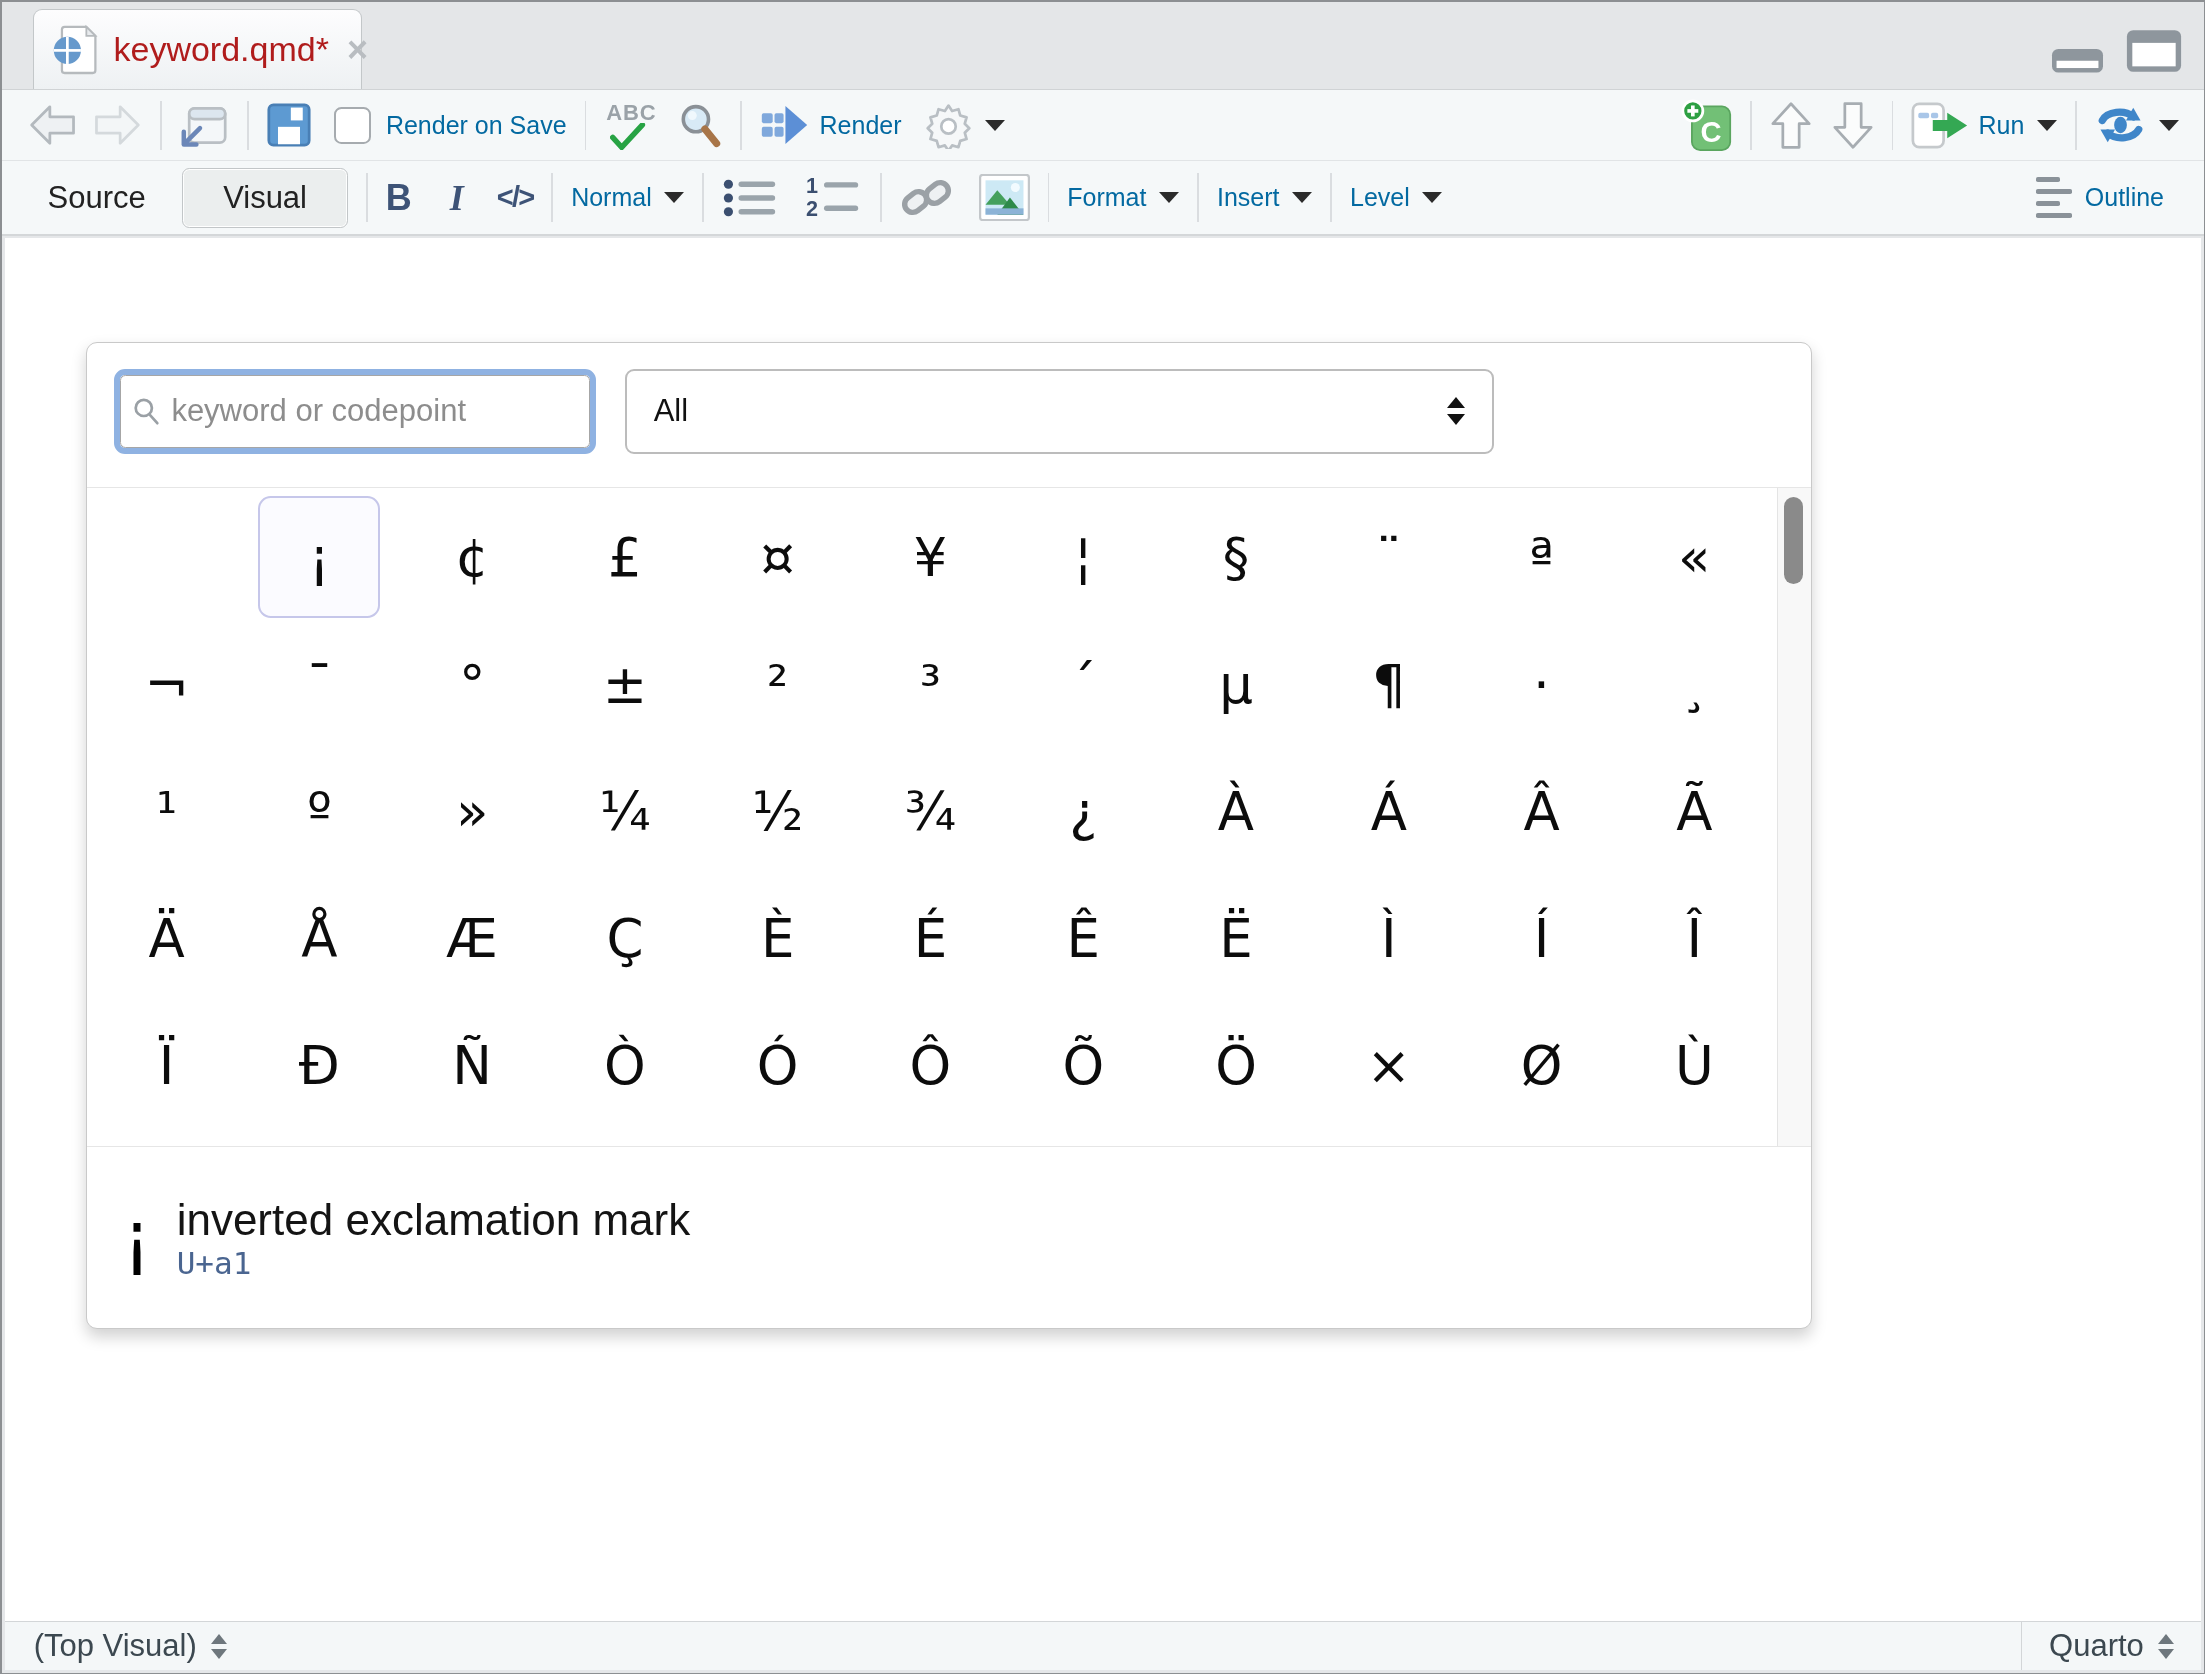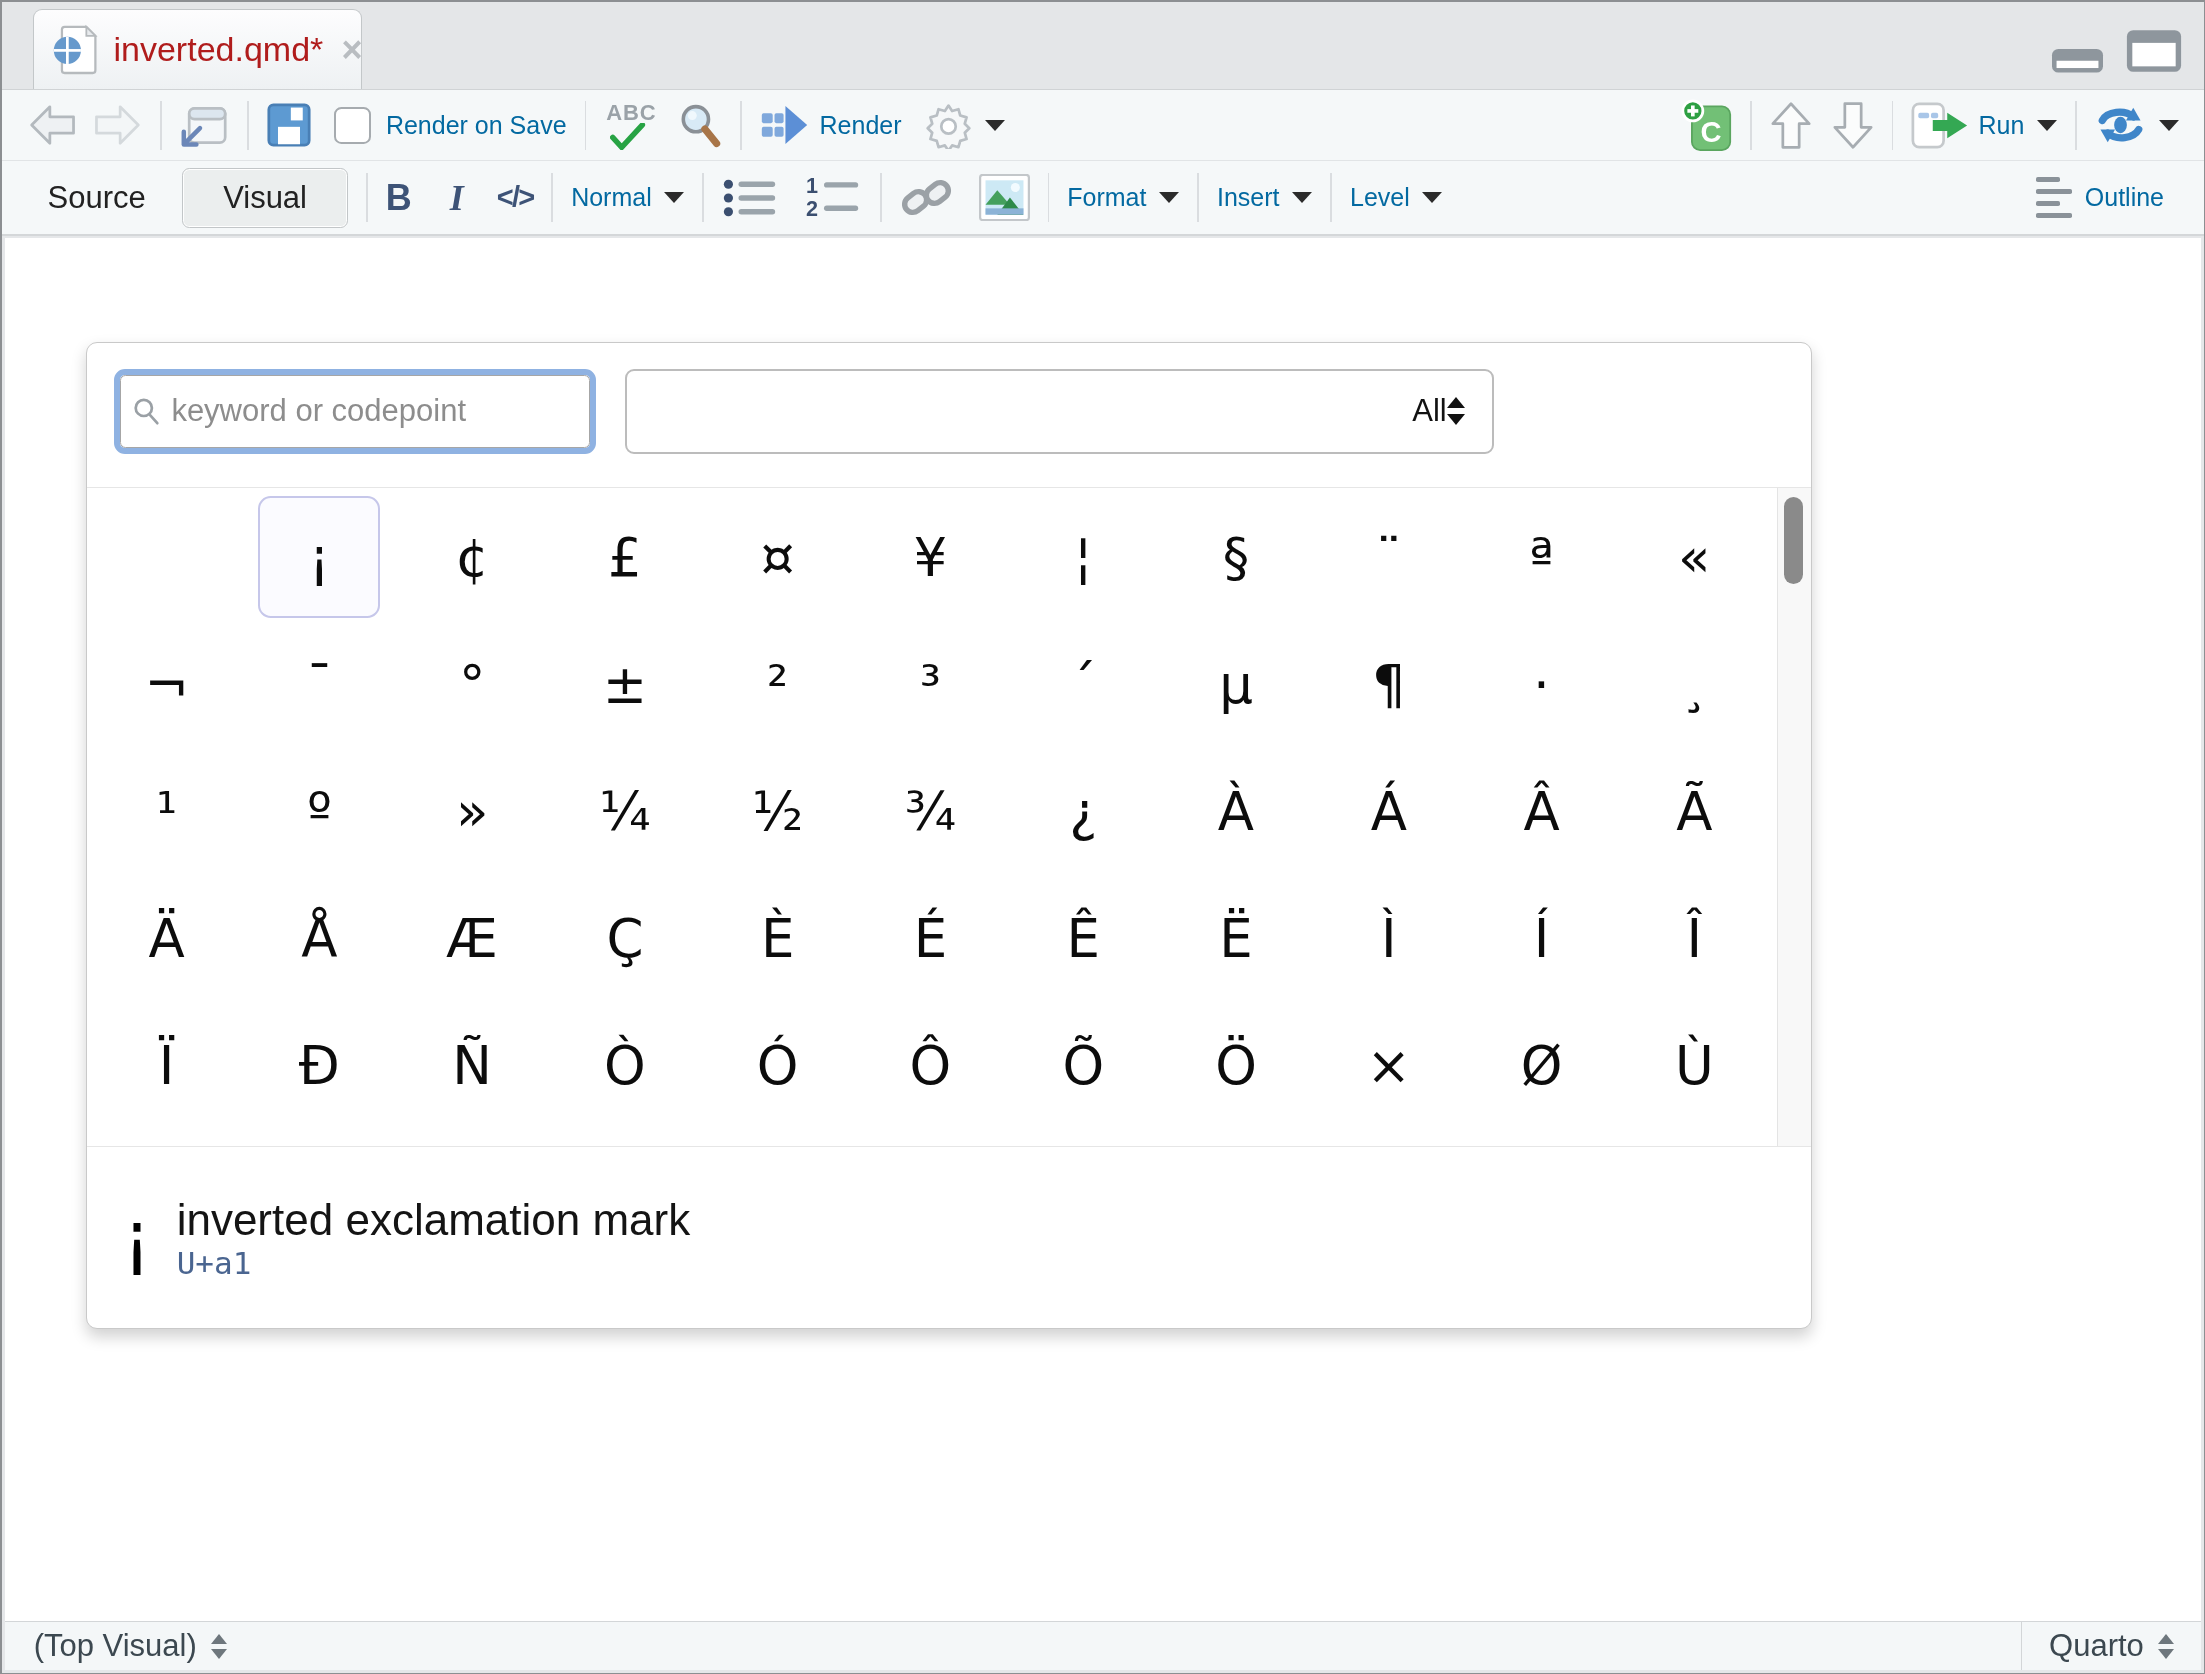--- a/index.html
+++ b/index.html
@@ -79,21 +79,21 @@
   .searchinput{
     border:none;outline:none;flex:1;font-size:31px;color:#333;
     font-family:"Liberation Sans",sans-serif;background:transparent;min-width:0;
   }
   .searchinput::placeholder{color:#8d8d8d;}
   .selectbox{
     position:absolute;left:538px;top:25.5px;width:869px;height:85px;
     border:2.7px solid #bcbcbc;border-radius:9px;background:#fff;box-sizing:border-box;
     display:flex;align-items:center;padding:0 27px;
   }
-  .selectbox .val{font-size:31px;color:#111;flex:1;text-align:right;}
+  .selectbox .val{font-size:31px;color:#111;flex:1;}
   .updown-black{display:flex;flex-direction:column;gap:6.4px;align-items:center;}
   .updown-black .u{width:0;height:0;border-left:9px solid transparent;border-right:9px solid transparent;border-bottom:11.8px solid #111;}
   .updown-black .d{width:0;height:0;border-left:9px solid transparent;border-right:9px solid transparent;border-top:11.8px solid #111;}
   .gridregion{
     position:absolute;left:0;right:0;top:144px;height:660px;
     border-top:1.8px solid #e6e6e6;border-bottom:1.8px solid #e6e6e6;box-sizing:border-box;
     overflow:hidden;
   }
   .grid{
     position:absolute;left:3.6px;top:5.5px;right:40px;
@@ -141,21 +141,21 @@
     <div class="tab">
       <span class="icwrap">
         <svg width="47" height="53" viewBox="0 0 52 58">
           <path d="M14 4 h24 l10 10 v38 a3 3 0 0 1 -3 3 h-31 a3 3 0 0 1 -3 -3 v-45 a3 3 0 0 1 3 -3 z" fill="#ffffff" stroke="#b6babd" stroke-width="2.5"></path>
           <path d="M38 4 l10 10 h-10 z" fill="#e8ebee" stroke="#b6babd" stroke-width="2"></path>
           <circle cx="17" cy="30" r="15" fill="#6699cc"></circle>
           <line x1="2" y1="30" x2="32" y2="30" stroke="#ffffff" stroke-width="3"></line>
           <line x1="17" y1="15" x2="17" y2="45" stroke="#ffffff" stroke-width="3"></line>
         </svg>
       </span>
-      <span class="tab-title">inverted.qmd*</span>
+      <span class="tab-title">keyword.qmd*</span>
       <span class="tab-close">×</span>
     </div>
     <div class="win-controls">
       <span>
         <svg width="53" height="25.5" viewBox="0 0 58 28">
           <rect x="1" y="1" width="56" height="26" rx="7" fill="#8e969d"></rect>
           <rect x="6" y="14" width="46" height="8" fill="#ffffff"></rect>
         </svg>
       </span>
       <span>

